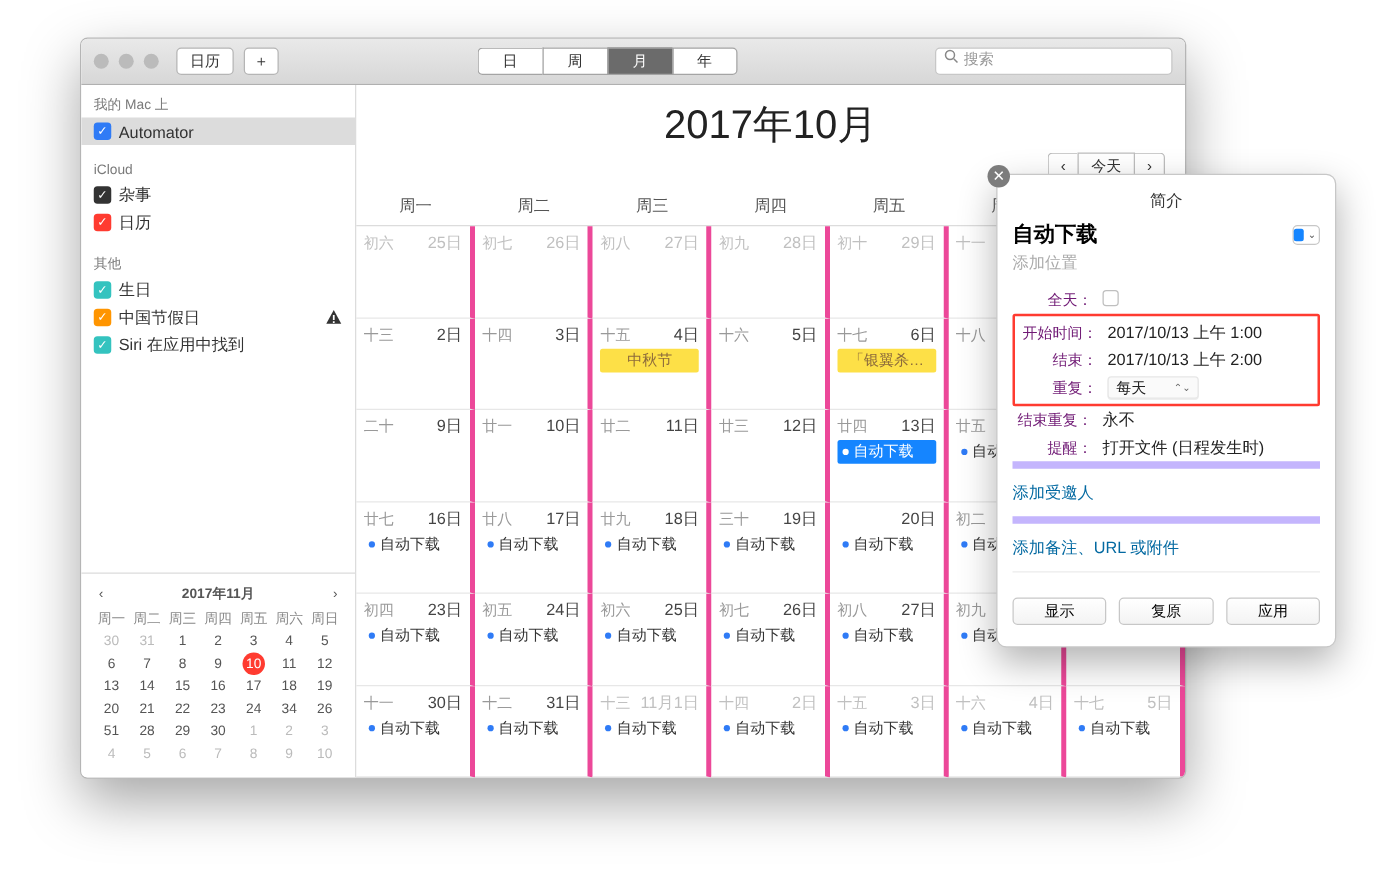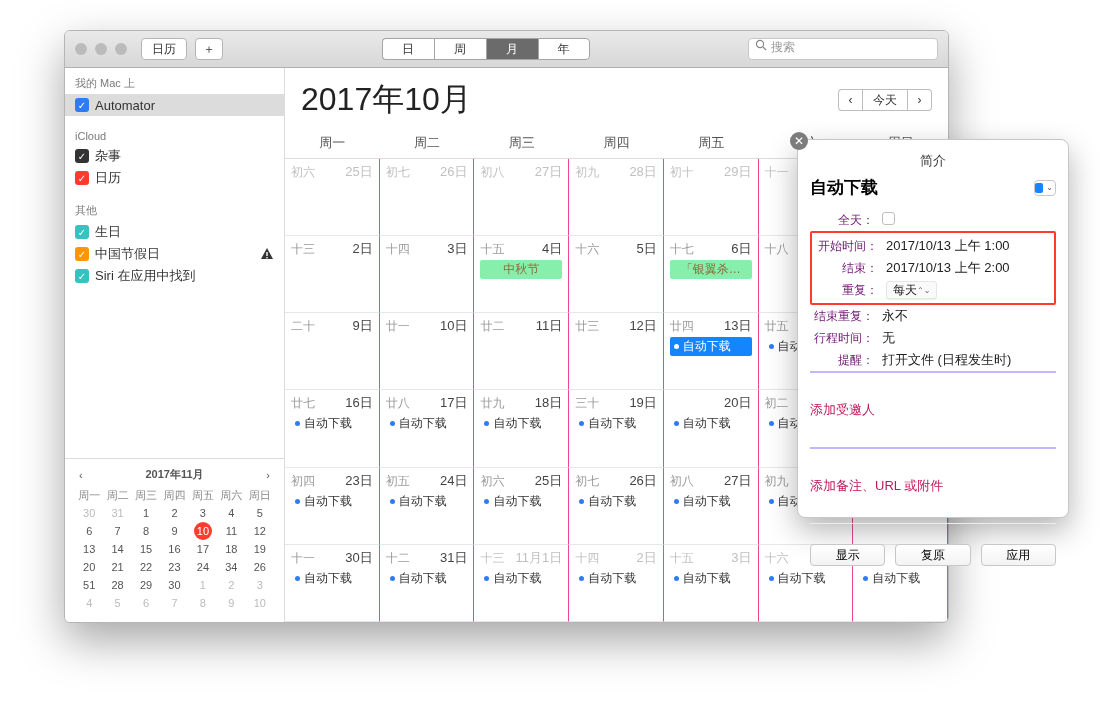--- a/index.html
+++ b/index.html
@@ -49,39 +49,39 @@
 .mini { border-top: 1px solid #dcdcdc; margin-top: auto; padding: 6px 10px 10px; font-size: 11px; color: #555; }
 .mini-head { display: flex; align-items: center; justify-content: space-between; padding: 2px 0 4px; }
 .mini-title { font-weight: 600; }
 .mini-nav { font-size: 11px; color: #555; padding: 0 4px; }
 .mini-row { display: grid; grid-template-columns: repeat(7, 1fr); text-align: center; }
 .mini-row span { height: 18px; line-height: 18px; }
 .mini-row .dim { color: #bbb; }
 .mini-row .dot { display: inline-block; width: 18px; height: 18px; line-height: 18px; border-radius: 50%; background: #ff3b30; color: #fff; }
 
 .calbody { flex: 1; display: flex; flex-direction: column; }
-.calhead { display: flex; align-items: center; padding: 10px 16px 6px; }
+.calhead { display: flex; align-items: center; padding: 10px 16px 6px; flex-direction: column; }
 .cal-title { font-size: 32px; font-weight: 400; color: #222; }
 .cal-title b { color: #222; font-weight: 400; }
 .cal-nav { margin-left: auto; display: flex; }
 .nav-btn { height: 22px; border: 1px solid #bdbdbd; background: #fff; display: flex; align-items: center; padding: 0 10px; font-size: 12px; color: #333; }
 .nav-btn:first-child { border-radius: 4px 0 0 4px; border-right: none; width: 24px; justify-content: center; }
 .nav-btn:last-child  { border-radius: 0 4px 4px 0; border-left: none; width: 24px; justify-content: center; }
 
 .dow { display: grid; grid-template-columns: repeat(7, 1fr); border-bottom: 1px solid #dcdcdc; }
 .dow > div { text-align: center; font-size: 13px; color: #555; padding: 6px 0; }
 
 .grid { flex: 1; display: grid; grid-template-columns: repeat(7, 1fr); grid-auto-rows: 1fr; }
-.cell { border-right: 1px solid #ec4899; border-bottom: 1px solid #e7e7e7; position: relative; padding: 4px 6px 2px; overflow: hidden; }
+.cell { border-right: 4px solid #ec4899; border-bottom: 1px solid #e7e7e7; position: relative; padding: 4px 6px 2px; overflow: hidden; }
 .cell .date { display: flex; justify-content: space-between; align-items: baseline; font-size: 13px; color: #444; white-space: nowrap; }
 .cell .date .lunar { color: #999; font-size: 12px; }
 .cell.dim .date, .cell.dim .date .lunar { color: #c0c0c0; }
 .ev { margin-top: 2px; font-size: 12px; display: flex; align-items: center; gap: 4px; padding: 1px 4px; border-radius: 2px; color: #333; }
 .ev .d { width: 5px; height: 5px; border-radius: 50%; background: #2f7bf6; display: inline-block; }
-.ev.flat { background: #86efac; color: #8d6b3b; justify-content: center; }
+.ev.flat { background: #fde047; color: #8d6b3b; justify-content: center; }
 .ev.sel { background: #1585ff; color: #fff; }
 .ev.sel .d { background: #fff; }
 
 
 .popover {
   position: absolute; left: 797px; top: 139px; width: 272px; height: 379px;
   background: #fff; border: 1px solid #c7c7c7; border-radius: 8px;
   box-shadow: 0 12px 30px rgba(0,0,0,0.3); padding: 10px 12px 12px; font-size: 13px;
 }
 .pop-close {
@@ -92,22 +92,22 @@
 .event-title-row { display: flex; align-items: center; justify-content: space-between; margin-top: 4px; }
 .event-title { font-size: 17px; font-weight: 600; }
 .color-pill { width: 22px; height: 16px; border: 1px solid #c7c7c7; border-radius: 4px; display: flex; align-items: center; justify-content: flex-end; padding-right: 2px; }
 .color-pill .sw { width: 10px; height: 10px; background: #1585ff; border-radius: 2px; margin-right: 3px; }
 .loc { color: #aaa; font-size: 13px; margin-top: 2px; }
 .fields { margin-top: 10px; }
 .fld { display: flex; align-items: center; height: 22px; }
 .fld .lab { width: 72px; text-align: right; color: #701a75; font-size: 12px; padding-right: 8px; }
 .fld .val { font-size: 13px; color: #222; }
 .group-hl { border: 2px solid #ff3b30; border-radius: 2px; padding: 2px 2px; }
-.rep-select { display: inline-flex; align-items: center; border: 1px solid #e6e6e6; background: #fafafa; border-radius: 3px; padding: 0 6px; font-size: 12px; height: 18px; gap: 0; box-shadow: 0 1px 0 #eee; }
-.gray-row { color: #be185d; font-size: 13px; padding: 28px 0; border-top: 2px solid #c4b5fd; }
+.rep-select { display: inline-flex; align-items: center; border: 1px solid #e6e6e6; background: #fafafa; border-radius: 3px; padding: 0 6px; font-size: 12px; height: 18px; gap: 22px; box-shadow: 0 1px 0 #eee; }
+.gray-row { color: #0369a1; font-size: 13px; padding: 10px 0; border-top: 6px solid #c4b5fd; }
 .foot-btns { display: flex; gap: 10px; margin-top: 20px; }
 .ft-btn { flex: 1 1 0; height: 22px; border: 1px solid #c7c7c7; border-radius: 4px; background: linear-gradient(#fff,#f3f3f3); font-size: 12px; display: flex; align-items: center; justify-content: center; }
 .chkbox { width: 13px; height: 13px; border: 1px solid #bfbfbf; border-radius: 3px; display: inline-block; }
 svg { display: block; }
 </style>
 </head>
 <body>
 
 <div class="window">
 
@@ -636,20 +636,21 @@
 <div class="popover">
   <div class="pop-close">✕</div>
   <div class="pop-section-title">简介</div>
   <div class="event-title-row">
     <div class="event-title">自动下载</div>
     <div class="color-pill">
       <span class="sw"></span>
       <span style="font-size:8px;color:#555;line-height:1">⌄</span>
     </div>
   </div>
+  <div class="loc">添加位置</div>
 
   <div class="fields">
     <div class="fld">
       <div class="lab">全天：</div>
       <div class="val"><span class="chkbox"></span></div>
     </div>
     <div class="group-hl">
       <div class="fld">
         <div class="lab">开始时间：</div>
         <div class="val">2017/10/13  上午  1:00</div>
@@ -666,24 +667,20 @@
             <span style="font-size:8px;color:#666">⌃⌄</span>
           </span>
         </div>
       </div>
     </div>
     <div class="fld">
       <div class="lab">结束重复：</div>
       <div class="val">永不</div>
     </div>
     <div class="fld">
-      <div class="lab">行程时间：</div>
-      <div class="val">无</div>
-    </div>
-    <div class="fld">
       <div class="lab">提醒：</div>
       <div class="val">打开文件 (日程发生时)</div>
     </div>
   </div>
 
   <div class="gray-row">添加受邀人</div>
   <div class="gray-row" style="border-bottom:1px solid #ececec">添加备注、URL 或附件</div>
 
   <div class="foot-btns">
     <div class="ft-btn">显示</div>

